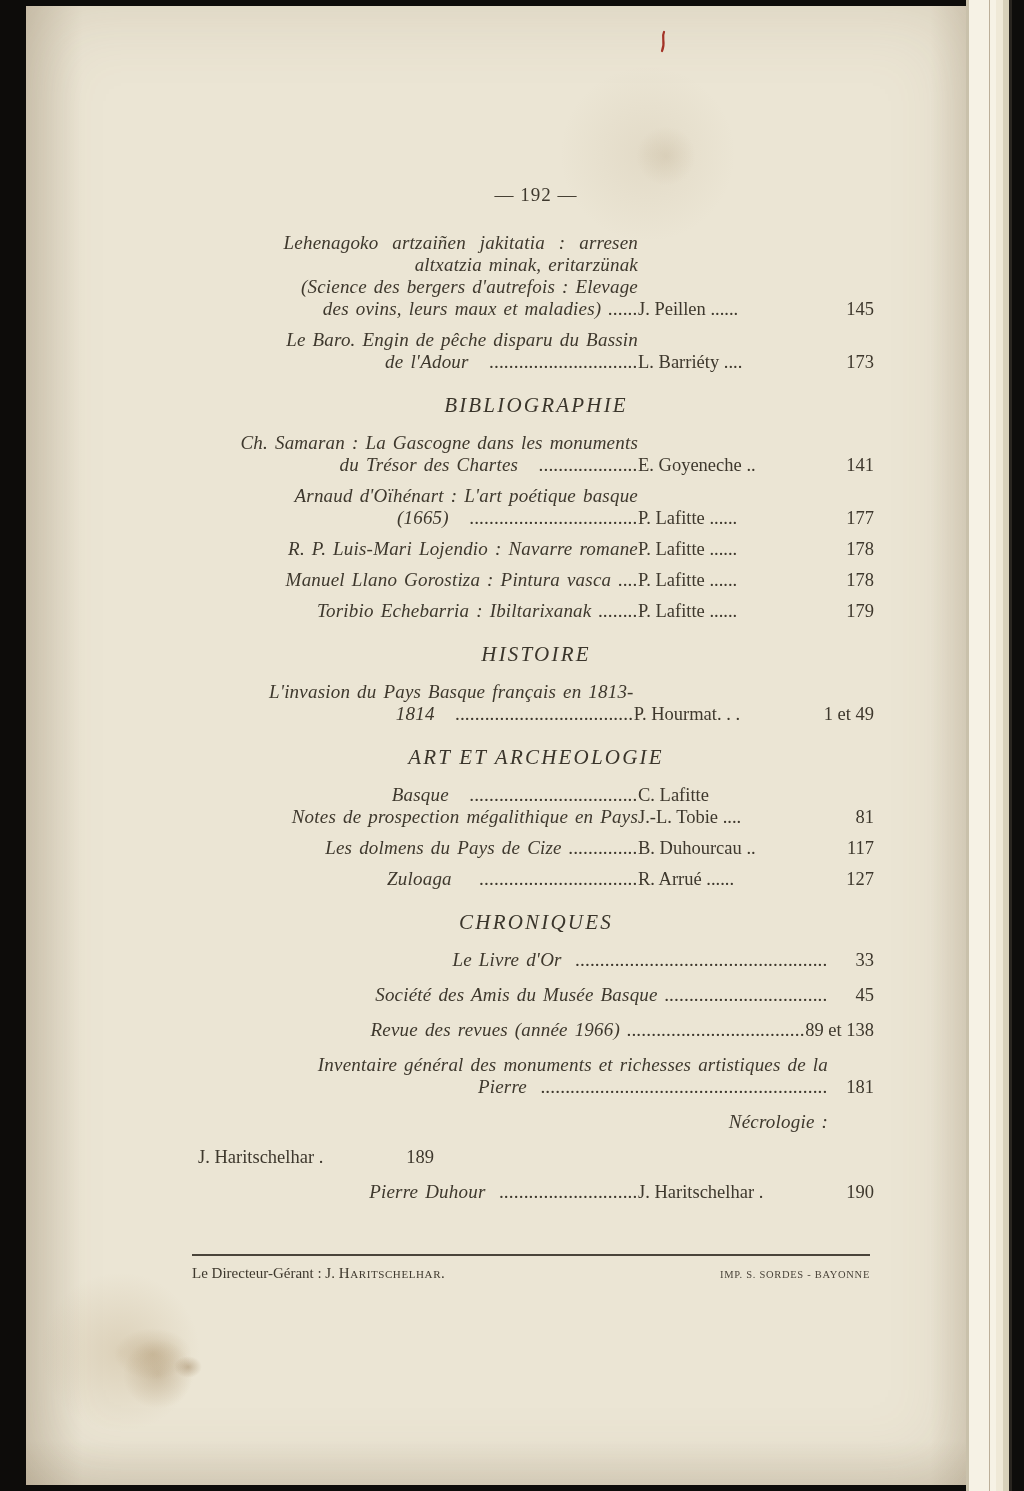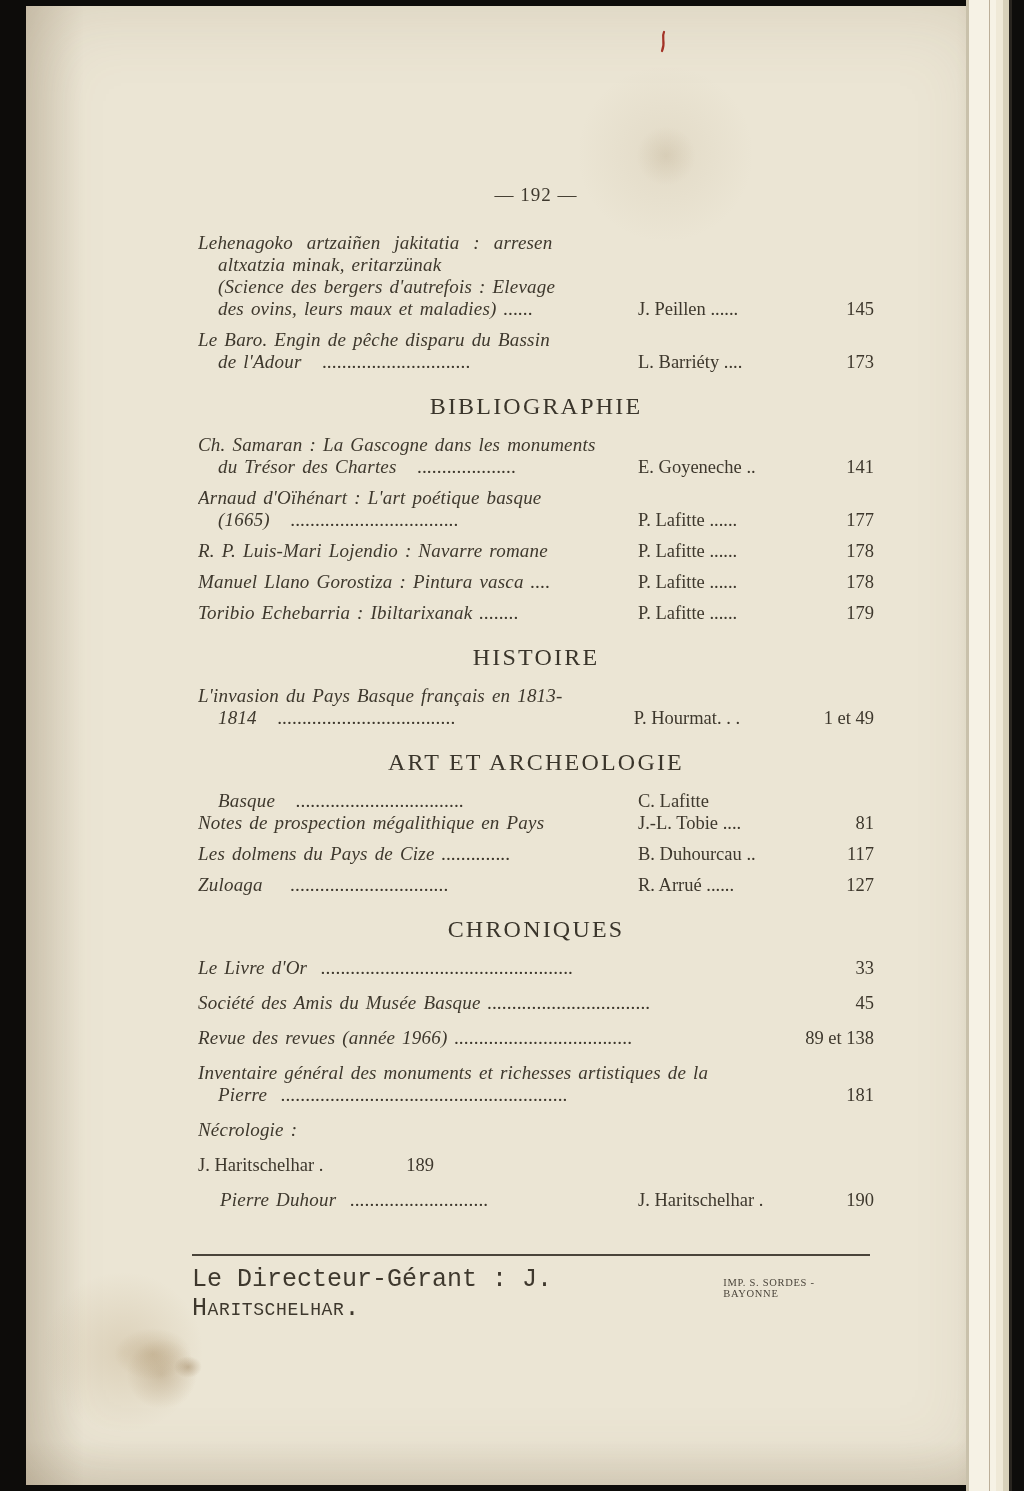--- a/index.html
+++ b/index.html
@@ -12,60 +12,59 @@
     position:absolute;left:26px;top:6px;width:942px;height:1479px;
     background:
       radial-gradient(circle at 10% 91%, rgba(165,135,88,.22) 0, rgba(165,135,88,0) 5%),
       radial-gradient(circle at 14% 92.5%, rgba(150,120,78,.30) 0, rgba(150,120,78,0) 2.2%),
       radial-gradient(circle at 66% 10%, rgba(150,125,85,.10) 0, rgba(150,125,85,0) 6%),
       linear-gradient(90deg, rgba(110,90,60,.20), rgba(110,90,60,0) 6%),
       linear-gradient(270deg, rgba(120,100,70,.14), rgba(120,100,70,0) 4%),
       linear-gradient(0deg, rgba(110,90,60,.12), rgba(110,90,60,0) 3%),
       #ebe5d4;
     box-shadow: inset 0 0 80px rgba(120,100,65,.18);
-    padding-left: 27px;
   }
   .book-fore-edge{
     position:absolute;left:966px;top:0;width:58px;height:1491px;
     background:
       linear-gradient(90deg, rgba(140,120,90,0) 0 23px, rgba(140,120,90,.55) 23px 24px, rgba(140,120,90,0) 24px),
       linear-gradient(90deg,#c9c1ab 0 3px,#f6f2e5 3px 30px,#efe9d7 30px 37px,#d8d1ba 37px 43px,#2a2620 43px 46px,#0e0d0b 46px 100%);
   }
   .red-ink-mark{position:absolute;left:630px;top:24px;}
   .paper-stain{position:absolute;border-radius:50%;}
   .stain-1{left:88px;top:1322px;width:78px;height:52px;
     background:radial-gradient(ellipse at center, rgba(160,130,85,.30), rgba(160,130,85,0) 70%);}
   .stain-2{left:148px;top:1350px;width:28px;height:22px;
     background:radial-gradient(ellipse at center, rgba(148,118,78,.42), rgba(148,118,78,0) 70%);}
   .stain-3{left:610px;top:120px;width:60px;height:60px;
     background:radial-gradient(ellipse at center, rgba(150,125,85,.14), rgba(150,125,85,0) 70%);}
 
   .content{position:absolute;left:172px;top:178px;width:676px;color:#3e382d;}
   .page-number{text-align:center;font-size:19px;letter-spacing:1px;margin:0 0 26px;}
 
   .section-heading{
-    text-align:center;font-size:24px;letter-spacing:2.2px;
-    margin:20px 0 14px;color:#3a352b;
+    text-align:center;font-size:21px;letter-spacing:2.2px;
+    margin:20px 0 14px;color:#3a352b;font-style:italic;
   }
   .entry{display:flex;align-items:flex-end;margin:0 0 9px;}
   .entry.spacious{margin-bottom:13px;}
-  .entry-title{flex:1 1 auto;min-width:0;font-style:italic;font-size:19px;line-height:22px;word-spacing:2px;letter-spacing:.2px;}
+  .entry-title{flex:1 1 auto;min-width:0;font-style:italic;font-size:19px;line-height:22px;word-spacing:2px;letter-spacing:.2px;text-align:right;}
   .title-line{white-space:pre;overflow:hidden;}
   .title-line.cont{padding-left:20px;}
   .entry.indented .title-line{padding-left:22px;}
   .entry-author{flex:0 0 190px;font-size:18.5px;line-height:22px;}
   .author-line{white-space:pre;overflow:hidden;}
   .entry-page{flex:0 0 auto;min-width:46px;text-align:right;font-size:18.5px;line-height:22px;white-space:nowrap;}
 
   .footer{
     position:absolute;left:166px;top:1248px;width:678px;
     border-top:2px solid #4a443a;padding-top:9px;
     display:flex;justding:9px;justify-content:space-between;align-items:baseline;color:#3e382d;
   }
-  .director{font-size:25px;font-family:Liberation Mono, monospace;}
+  .director{font-size:15px;}
   .director .name{font-variant:small-caps;letter-spacing:.6px;}
   .printer{font-size:10.5px;letter-spacing:.7px;color:#4a443a;}
 </style>
 </head>
 <body>
 
 <div class="book-page">
   <div class="paper-stain stain-1"></div>
   <div class="paper-stain stain-2"></div>
   <div class="paper-stain stain-3"></div>

